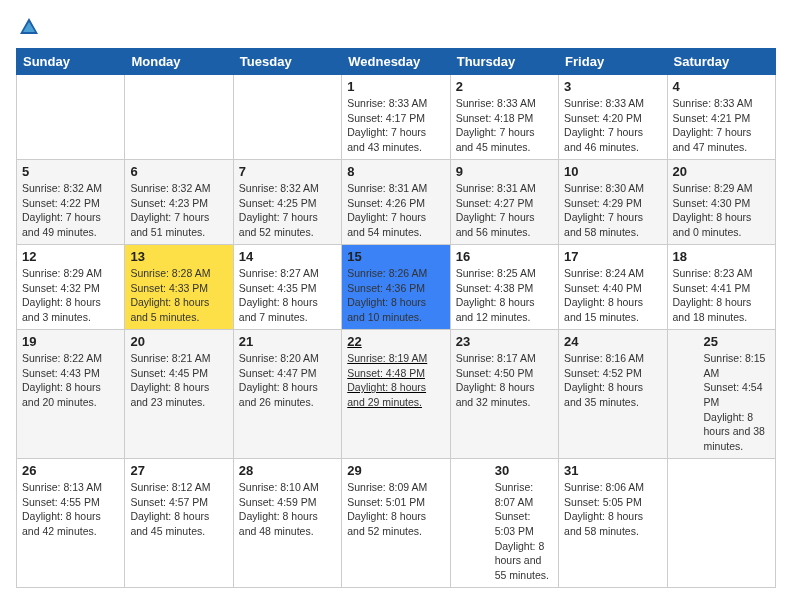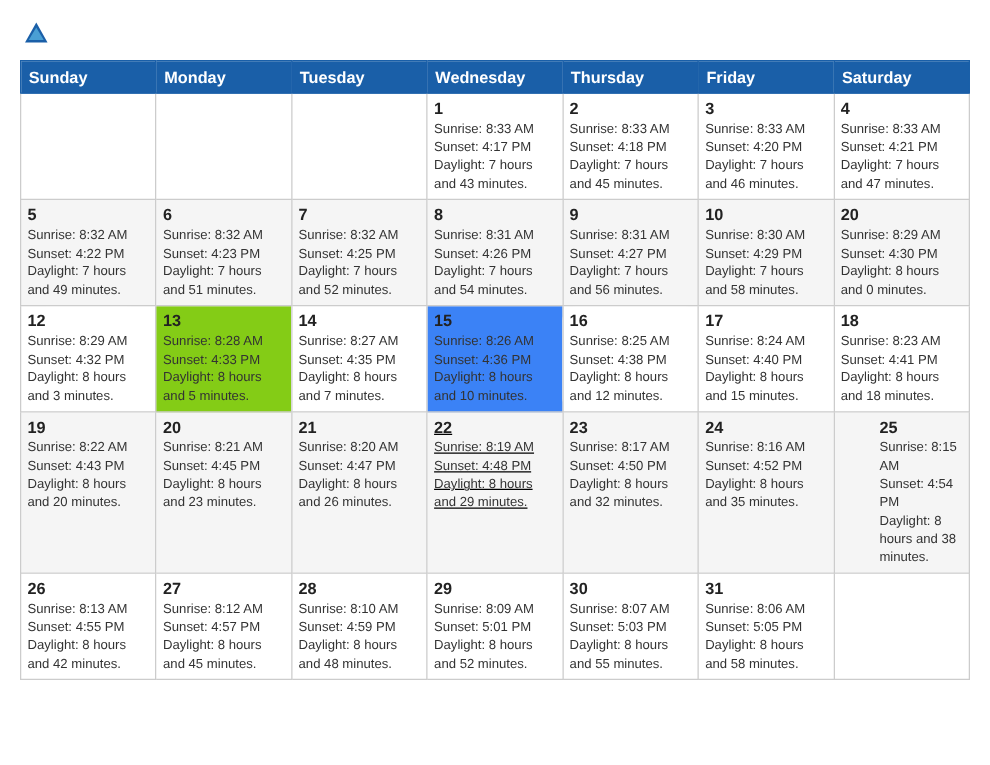--- a/index.html
+++ b/index.html
@@ -180,21 +180,21 @@
         <td style="background: rgb(245, 245, 245);">
           <div class="day-num">20</div>
           <div class="day-info">Sunrise: 8:29 AM<br>Sunset: 4:30 PM<br>Daylight: 8 hours and 0 minutes.</div>
         </td>
       </tr>
       <tr>
         <td style="background: rgb(255, 255, 255); border-radius: 24px;">
           <div class="day-num">12</div>
           <div class="day-info">Sunrise: 8:29 AM<br>Sunset: 4:32 PM<br>Daylight: 8 hours and 3 minutes.</div>
         </td>
-        <td style="background: #84cc16; margin-left: 45px;">
+        <td style="background: #fde047; margin-left: 45px;">
           <div class="day-num">13</div>
           <div class="day-info">Sunrise: 8:28 AM<br>Sunset: 4:33 PM<br>Daylight: 8 hours and 5 minutes.</div>
         </td>
         <td style="background: rgb(255, 255, 255);">
           <div class="day-num">14</div>
           <div class="day-info">Sunrise: 8:27 AM<br>Sunset: 4:35 PM<br>Daylight: 8 hours and 7 minutes.</div>
         </td>
         <td style="background: #3b82f6;">
           <div class="day-num">15</div>
           <div class="day-info">Sunrise: 8:26 AM<br>Sunset: 4:36 PM<br>Daylight: 8 hours and 10 minutes.</div>
@@ -252,21 +252,21 @@
           <div class="day-info">Sunrise: 8:12 AM<br>Sunset: 4:57 PM<br>Daylight: 8 hours and 45 minutes.</div>
         </td>
         <td style="background: rgb(255, 255, 255);">
           <div class="day-num">28</div>
           <div class="day-info">Sunrise: 8:10 AM<br>Sunset: 4:59 PM<br>Daylight: 8 hours and 48 minutes.</div>
         </td>
         <td style="background: rgb(255, 255, 255);">
           <div class="day-num">29</div>
           <div class="day-info">Sunrise: 8:09 AM<br>Sunset: 5:01 PM<br>Daylight: 8 hours and 52 minutes.</div>
         </td>
-        <td style="background: rgb(255, 255, 255);">
+        <td style="background: rgb(255, 255, 255); padding-left: 44px;">
           <div class="day-num">30</div>
           <div class="day-info">Sunrise: 8:07 AM<br>Sunset: 5:03 PM<br>Daylight: 8 hours and 55 minutes.</div>
         </td>
         <td style="background: rgb(255, 255, 255);">
           <div class="day-num">31</div>
           <div class="day-info">Sunrise: 8:06 AM<br>Sunset: 5:05 PM<br>Daylight: 8 hours and 58 minutes.</div>
         </td>
         <td class="empty-cell"></td>
       </tr>
     </tbody>

